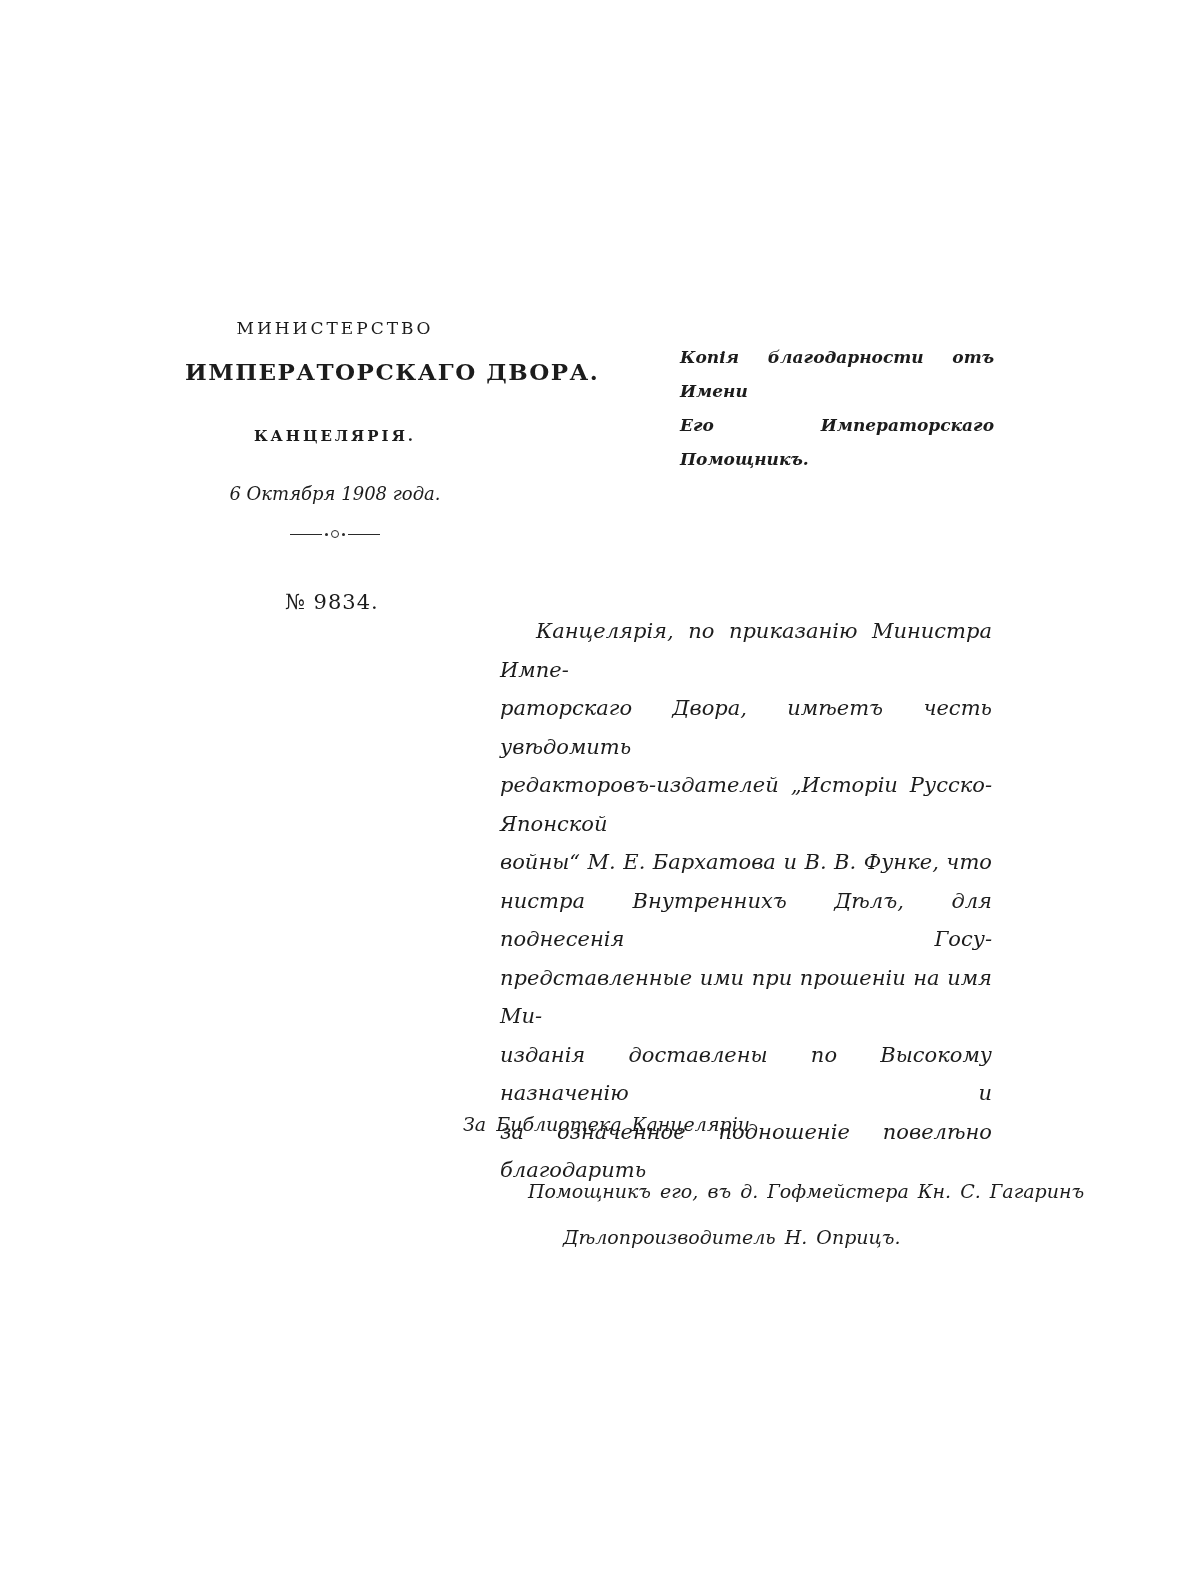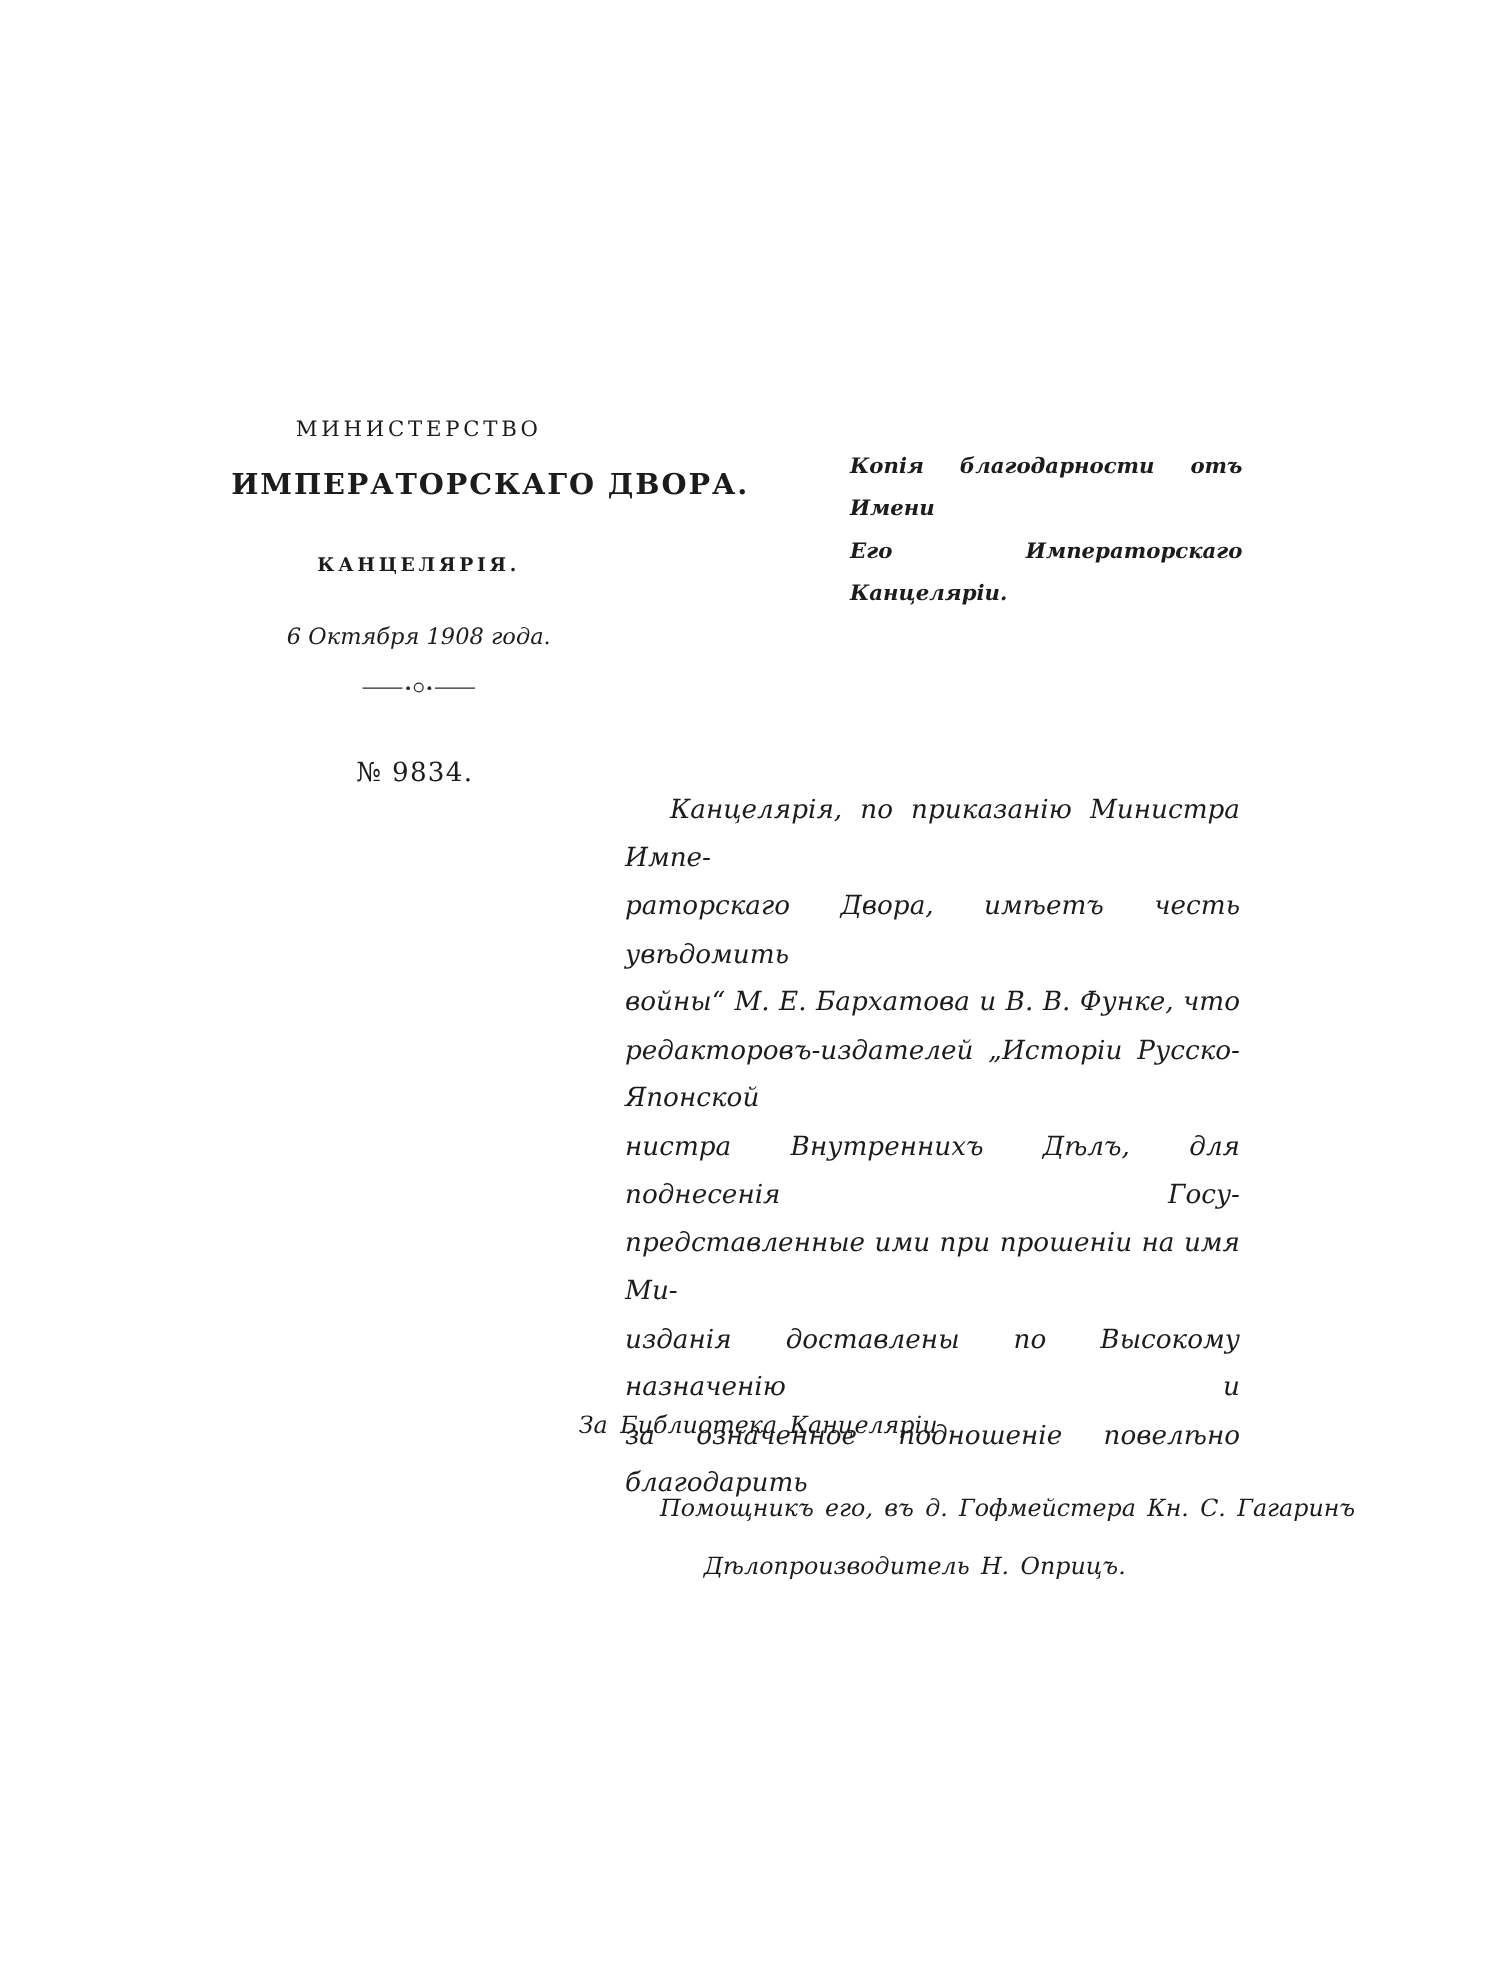--- a/index.html
+++ b/index.html
@@ -1,20 +1,20 @@
 <!DOCTYPE html>
 <html><head>
 <meta charset="utf-8">
 <style>
   html, body { margin: 0; padding: 0; background: #ffffff; }
   .page {
     position: relative;
     width: 1200px;
     height: 1252px;
-    margin: 16px auto;
+    margin: 0 auto;
     background: #ffffff;
     color: #1c1c1c;
     font-family: "DejaVu Serif", serif;
     overflow: hidden;
   }
 
   
   .letterhead {
     position: absolute;
     left: 185px;
@@ -157,28 +157,28 @@
       <span class="ring"></span>
       <span class="dot"></span>
       <span class="rule"></span>
     </div>
   </div>
 
   <div class="doc-number">№ 9834.</div>
 
   <div class="annotation">
       <div class="line">Копія благодарности отъ Имени</div>
-      <div class="line">Его Императорскаго Канцеляріи.</div>
+      <div class="line">Его Императорскаго Помощникъ.</div>
     </div>
 
   <div class="body-block">
       <div class="line indent"><span>Канцелярія, по приказанію Министра </span><span class="b">Импе-</span></div>
       <div class="line"><span class="b">раторскаго Двора,</span><span> имѣетъ честь увѣдомить</span></div>
+      <div class="line"><span>редакторовъ-издателей „Исторіи Русско-Японской</span></div>
       <div class="line"><span>войны“ </span><span class="b">М. Е. Бархатова</span><span> и </span><span class="b">В. В. Функе,</span><span> что</span></div>
-      <div class="line"><span>редакторовъ-издателей „Исторіи Русско-Японской</span></div>
       <div class="line"><span>нистра Внутреннихъ Дѣлъ, для поднесенія </span><span class="b">Госу-</span></div>
       <div class="line"><span>представленные ими при прошеніи на имя Ми-</span></div>
       <div class="line"><span>изданія доставлены по Высокому назначенію и</span></div>
       <div class="line"><span>за означенное подношеніе повелѣно благодарить</span></div>
     </div>
 
   <div class="sig-1">За Библиотека Канцеляріи</div>
   <div class="sig-2"><span>Помощникъ его, въ д. Гофмейстера Кн. </span><span class="b">С. Гагаринъ</span></div>
   <div class="sig-3"><span>Дѣлопроизводитель </span><span class="b">Н. Оприцъ.</span></div>
 

